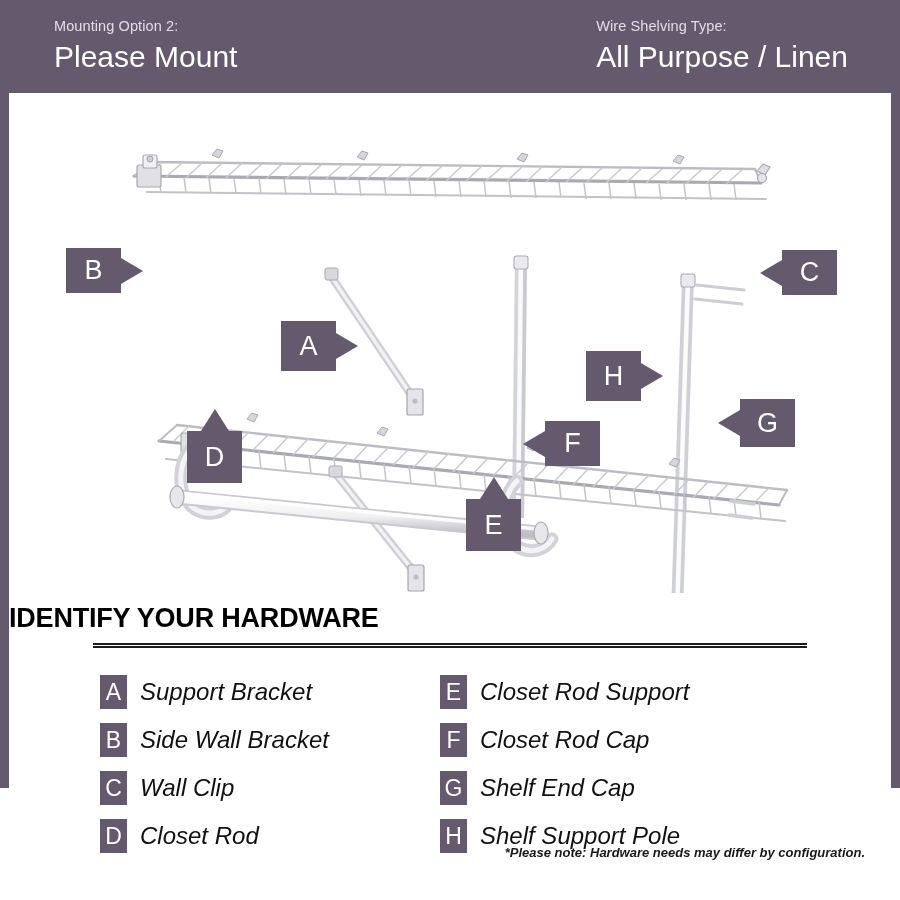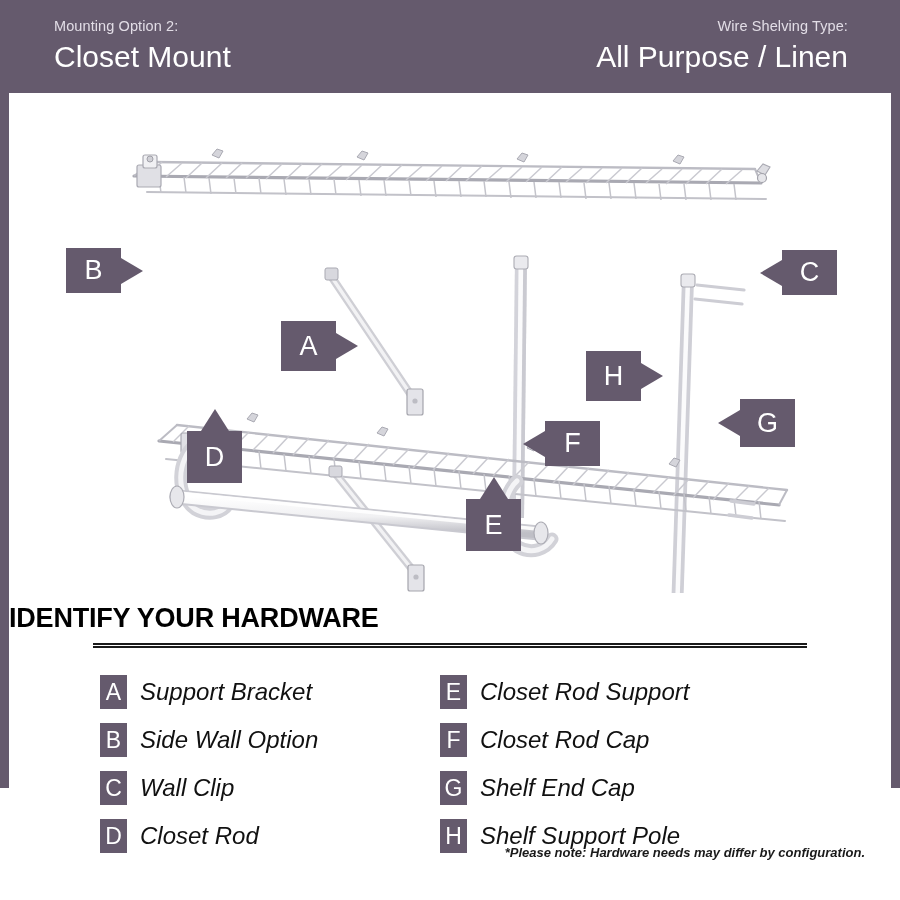--- a/index.html
+++ b/index.html
@@ -17,21 +17,21 @@
 
   
   .header {
     position: absolute;
     left: 0; top: 0;
     width: 900px; height: 93px;
     background: #655A6D;
   }
   .hdr-block { position: absolute; color: #ffffff; }
   .hdr-left  { left: 54px; top: 17px; }
-  .hdr-right { right: 52px; top: 17px; text-align: right; }
+  .hdr-right { right: 52px; top: 17px; }
   .hdr-kicker {
     font-size: 14.5px;
     letter-spacing: 0.1px;
     color: #e2dde6;
     line-height: 18px;
     white-space: nowrap;
   }
   .hdr-title {
     font-size: 30px;
     font-weight: 400;
@@ -166,21 +166,21 @@
   }
 </style>
 </head>
 <body>
 
 <div id="page">
 
   <div class="header">
     <div class="hdr-block hdr-left">
       <div class="hdr-kicker">Mounting Option 2:</div>
-      <div class="hdr-title">Closet Mount</div>
+      <div class="hdr-title">Please Mount</div>
     </div>
     <div class="hdr-block hdr-right">
       <div class="hdr-kicker">Wire Shelving Type:</div>
       <div class="hdr-title">All Purpose / Linen</div>
     </div>
   </div>
 
   <div class="canvas">
 
     <div class="diagram">
@@ -487,21 +487,21 @@
           <span class="badge">A</span>
           <span class="legend-label">Support Bracket</span>
         </div>
         <div class="legend-item">
           <span class="badge">E</span>
           <span class="legend-label">Closet Rod Support</span>
         </div>
 
         <div class="legend-item">
           <span class="badge">B</span>
-          <span class="legend-label">Side Wall Option</span>
+          <span class="legend-label">Side Wall Bracket</span>
         </div>
         <div class="legend-item">
           <span class="badge">F</span>
           <span class="legend-label">Closet Rod Cap</span>
         </div>
 
         <div class="legend-item">
           <span class="badge">C</span>
           <span class="legend-label">Wall Clip</span>
         </div>

